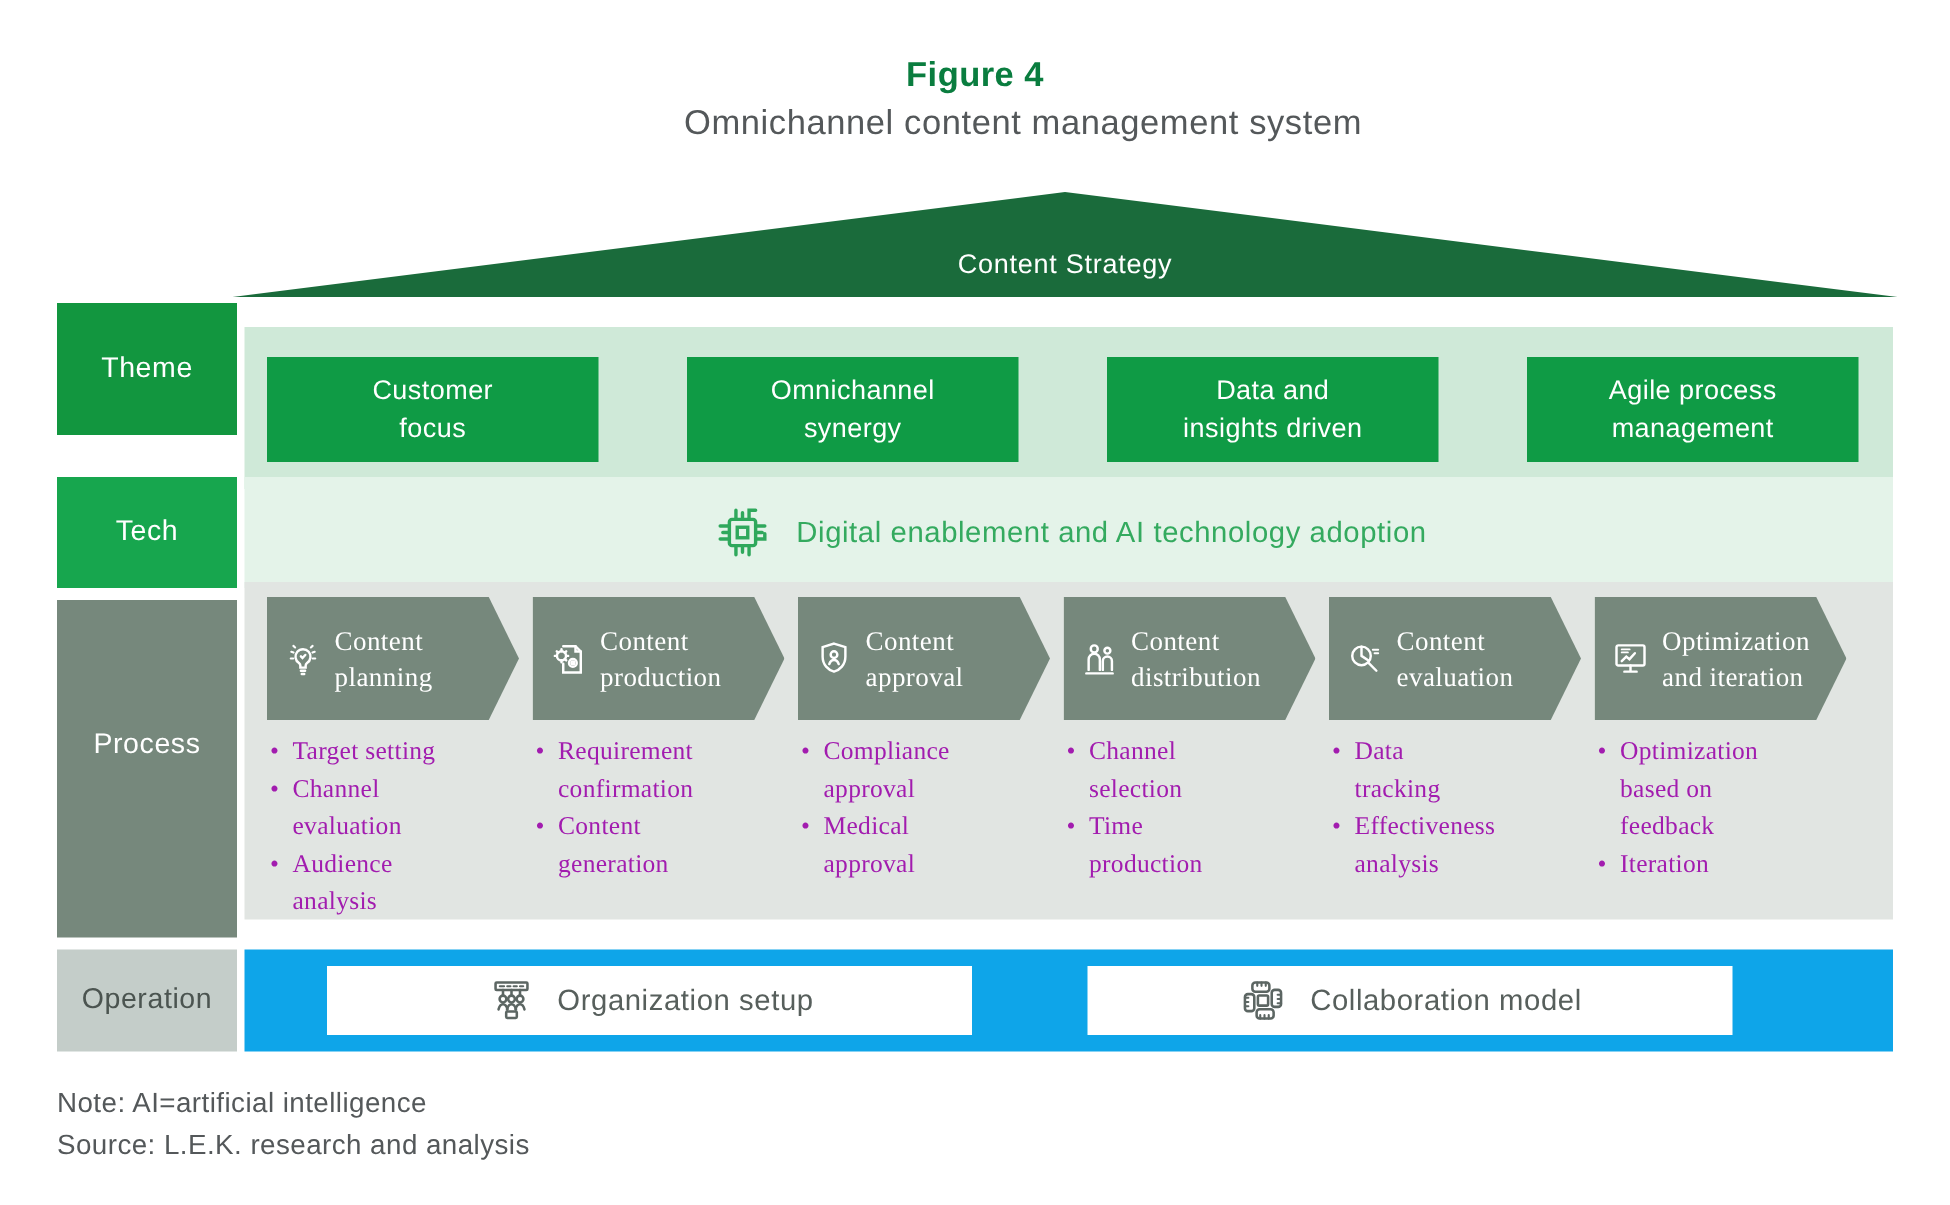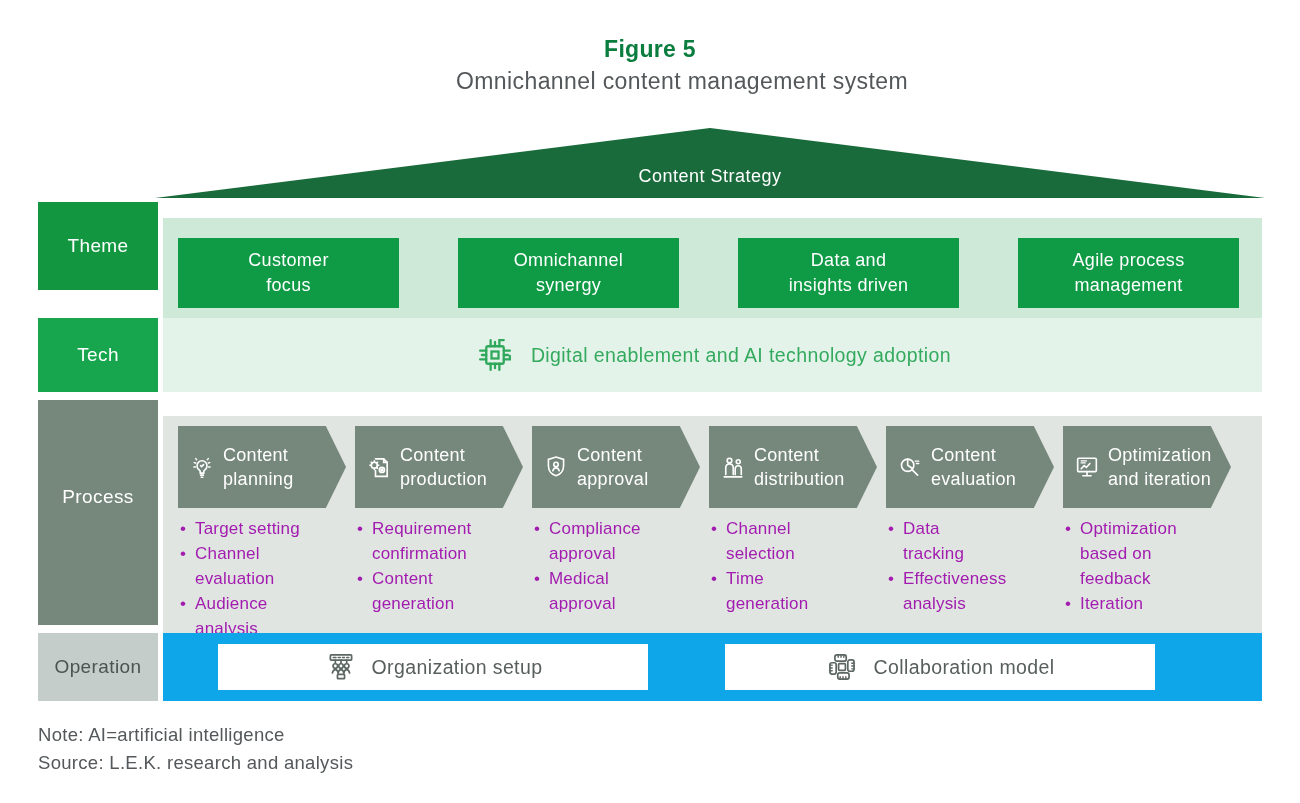--- a/index.html
+++ b/index.html
@@ -31,21 +31,21 @@
     white-space:pre-line;}
   
   .tech-label{top:318px;height:74px;background:#17a64e;}
   .tech-content{top:318px;height:74px;background:#e4f3e9;
     display:flex;align-items:center;justify-content:center;gap:15px;}
   .tech-content .chip{color:#2fa85c;width:42px;height:42px;}
   .tech-text{color:#34aa5f;font-size:19.5px;letter-spacing:.4px;}
   
   .process-label{top:400px;height:225px;background:#76887c;align-items:flex-start;justify-content:center;}
   .process-label span{margin-top:86px;}
-  .process-content{top:416px;height:225px;background:#e1e5e2;}
+  .process-content{top:388px;height:225px;background:#e1e5e2;font-family:Liberation Serif, serif;}
   .proc-col{position:absolute;top:0;width:172px;}
   .arrow{position:absolute;top:10px;left:0;width:168px;height:82px;background:#76887c;
     clip-path:polygon(0 0,88% 0,100% 50%,88% 100%,0 100%);
     display:flex;align-items:center;padding-left:10px;box-sizing:border-box;gap:7px;}
   .arrow .aicon{color:#ffffff;width:28px;height:28px;flex:0 0 auto;}
   .arrow-title{color:#ffffff;font-size:18px;line-height:24px;letter-spacing:.3px;
     white-space:pre-line;}
   .proc-col ul{position:absolute;top:100px;left:2px;margin:0;padding:0;list-style:none;
     color:#a21caf;font-size:17px;line-height:25px;letter-spacing:.2px;width:168px;}
   .proc-col li{position:relative;padding-left:15px;white-space:pre-line;}
@@ -60,21 +60,21 @@
   
   .notes{position:absolute;left:38px;top:721px;color:#54585a;font-size:18.5px;
     line-height:28px;letter-spacing:.3px;}
   svg{display:block;}
 </style>
 </head>
 <body>
 
 <div class="page">
 
-  <div class="fig-label">Figure 5</div>
+  <div class="fig-label">Figure 4</div>
   <div class="fig-title">Omnichannel content management system</div>
 
   <div class="roof">
     <span>Content Strategy</span>
   </div>
 
   <div class="row-label theme-label">
     <span>Theme</span>
   </div>
   <div class="row-content theme-content">
@@ -186,21 +186,21 @@
             <path d="M4.5 20.5h15"></path>
           </svg>
         </span>
         <span class="arrow-title">Content
 distribution</span>
       </div>
       <ul>
         <li>Channel
 selection</li>
         <li>Time
-generation</li>
+production</li>
       </ul>
     </div>
 
     <div class="proc-col" style="left:723px">
       <div class="arrow">
         <span class="aicon">
           <svg viewBox="0 0 24 24" fill="none" stroke="currentColor" stroke-width="1.4" stroke-linecap="round">
             <circle cx="10" cy="10.5" r="5.3"></circle>
             <path d="M13.9 14.4l4.6 4.6"></path>
             <path d="M10 10.5V5.2M10 10.5l4.2 2.8"></path>

